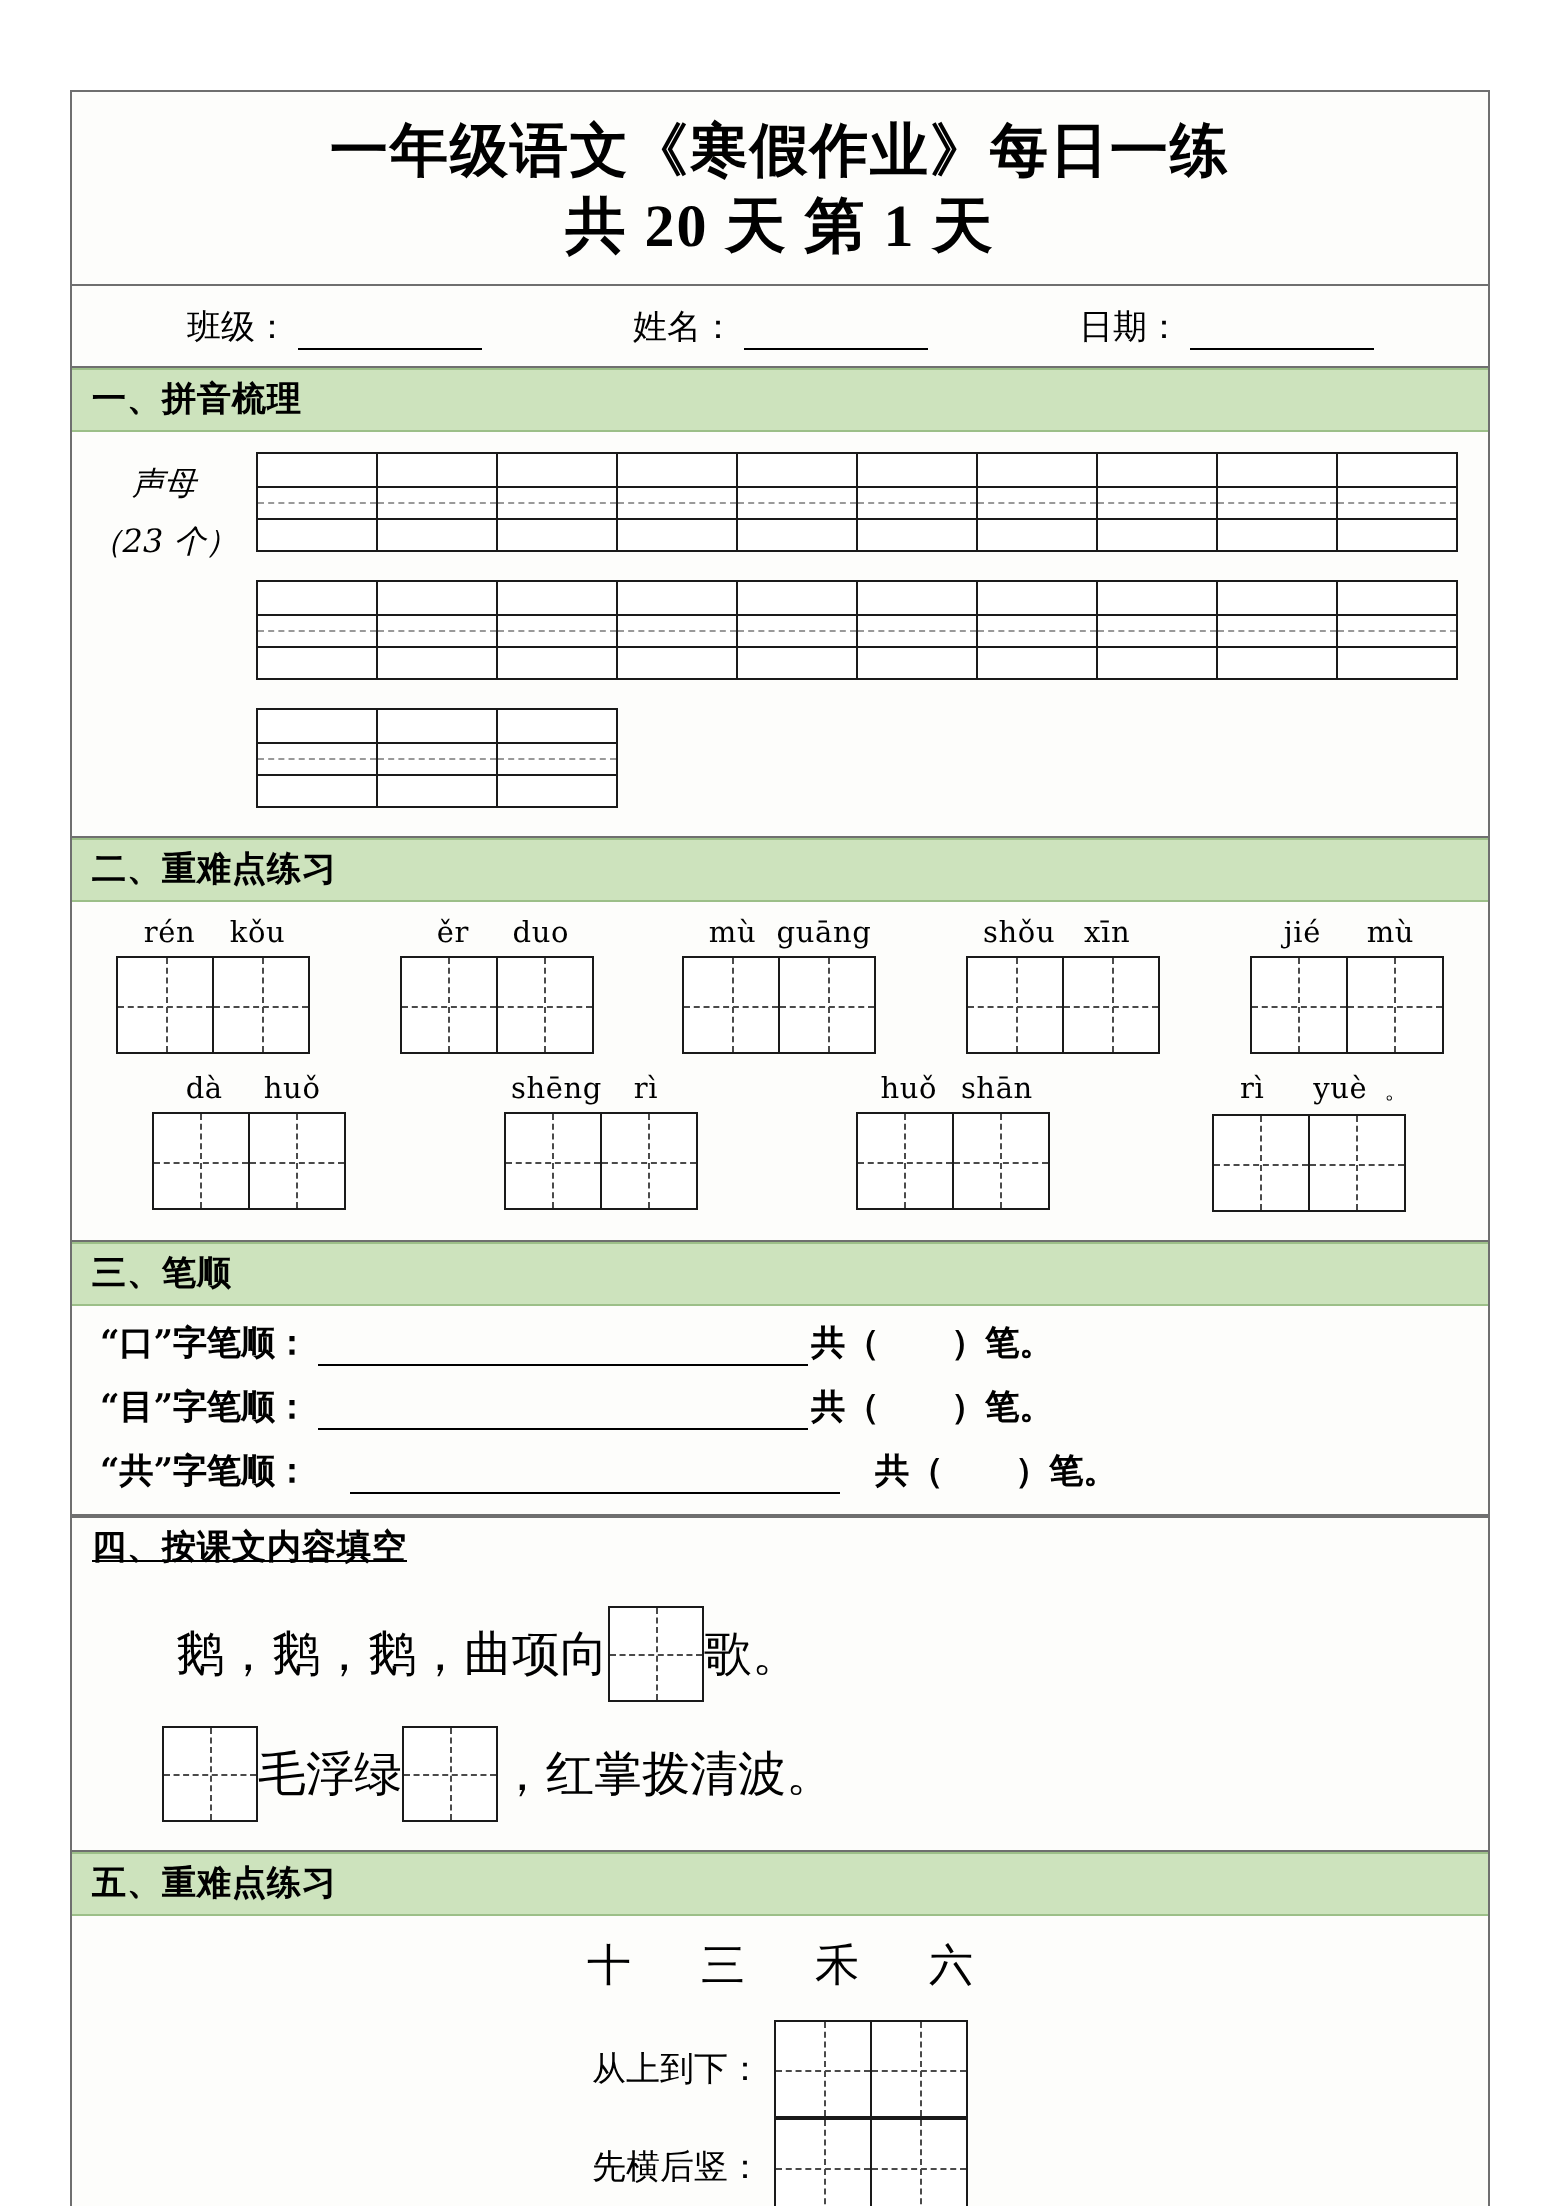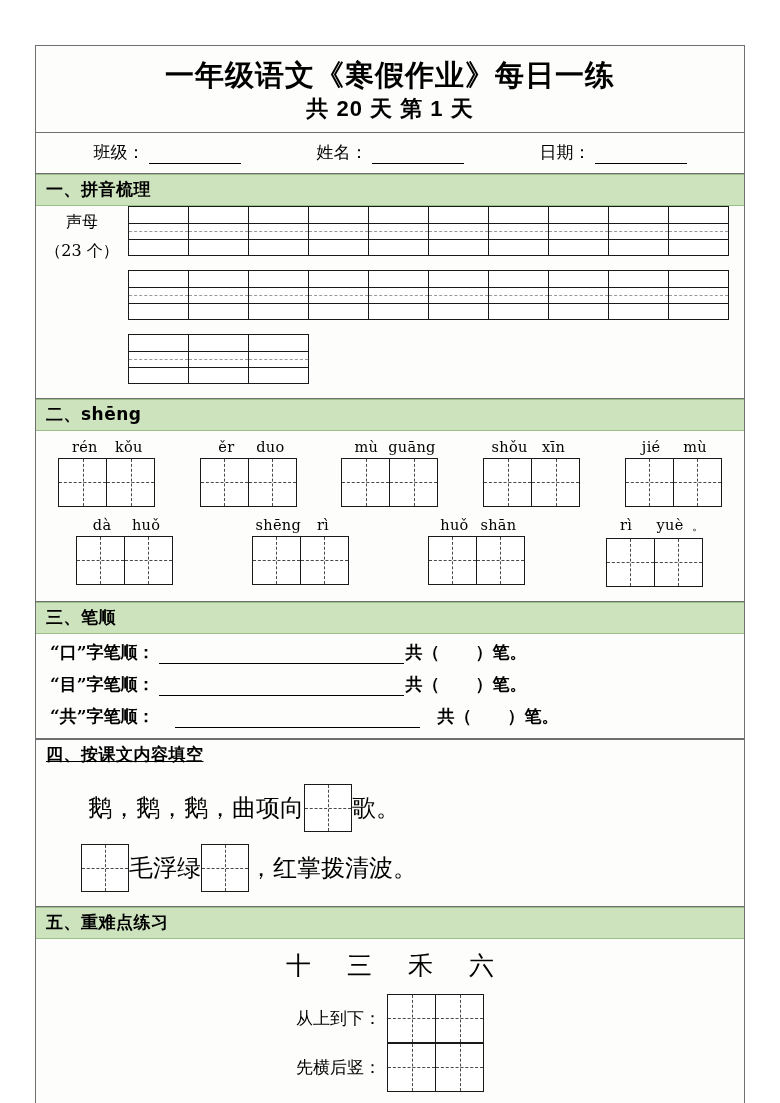--- a/index.html
+++ b/index.html
@@ -42,22 +42,22 @@
   }
   .title-line1 {
     font-family: "DejaVu Serif", "Liberation Serif", serif;
     font-size: 29px;
     font-weight: bold;
     letter-spacing: 1px;
     line-height: 1.32;
     white-space: nowrap;
   }
   .title-line2 {
-    font-family: Liberation Sans, sans-serif;
-    font-size: 22px;
+    font-family: Liberation Serif, serif;
+    font-size: 30px;
     font-weight: bold;
     letter-spacing: 1px;
     line-height: 1.34;
     white-space: nowrap;
   }
 
   
   .info-row {
     height: 40px;
     display: flex;
@@ -99,21 +99,22 @@
     text-decoration: underline;
   }
   .sec-body {
     background: #fdfdfb;
     border-bottom: 1.2px solid #6f6f6f;
   }
 
   
   .s1-body {
     display: flex;
-    padding: 0 0 14px 0;
+    padding: 10px 0 14px 0;
+    font-style: italic;
   }
   .s1-label {
     width: 92px;
     flex: 0 0 92px;
     text-align: center;
     font-family: "DejaVu Serif", "Liberation Serif", serif;
     font-size: 16px;
     line-height: 1.8;
     padding-top: 2px;
   }
@@ -255,21 +256,21 @@
     position: absolute;
     top: 0; bottom: 0; left: 50%;
     border-left: 1px dashed #4a4a4a;
   }
 
   
   .s5-body { padding: 10px 0 14px 0; }
   .s5-chars {
     text-align: center;
     font-family: "DejaVu Serif", "Liberation Serif", serif;
-    font-size: 25px;
+    font-size: 22px;
     letter-spacing: 14px;
     padding-left: 14px;
     margin-bottom: 12px;
   }
   .s5-row {
     display: flex;
     align-items: center;
     justify-content: center;
     font-family: "DejaVu Serif", "Liberation Serif", serif;
     font-size: 17px;
@@ -435,21 +436,21 @@
               <div class="pycell">
                 <div class="l-mid" style="top: 16px;"></div>
                 <div class="l-dash" style="top: 24px;"></div>
                 <div class="l-mid" style="top: 32px;"></div>
               </div>
             </div>
           </div>
       </div>
     </div>
 
-    <div class="sec-head">二、shēng</div>
+    <div class="sec-head">二、重难点练习</div>
     <div class="sec-body s2-body" id="word-rows">
         <div class="word-row">
           <div class="word-item">
             <div class="word-pinyin"><span class="syl">rén</span><span class="syl">kǒu</span></div>
             <div class="tzg">
               <div class="cell"></div>
               <div class="cell"></div>
             </div>
           </div>
           <div class="word-item">

